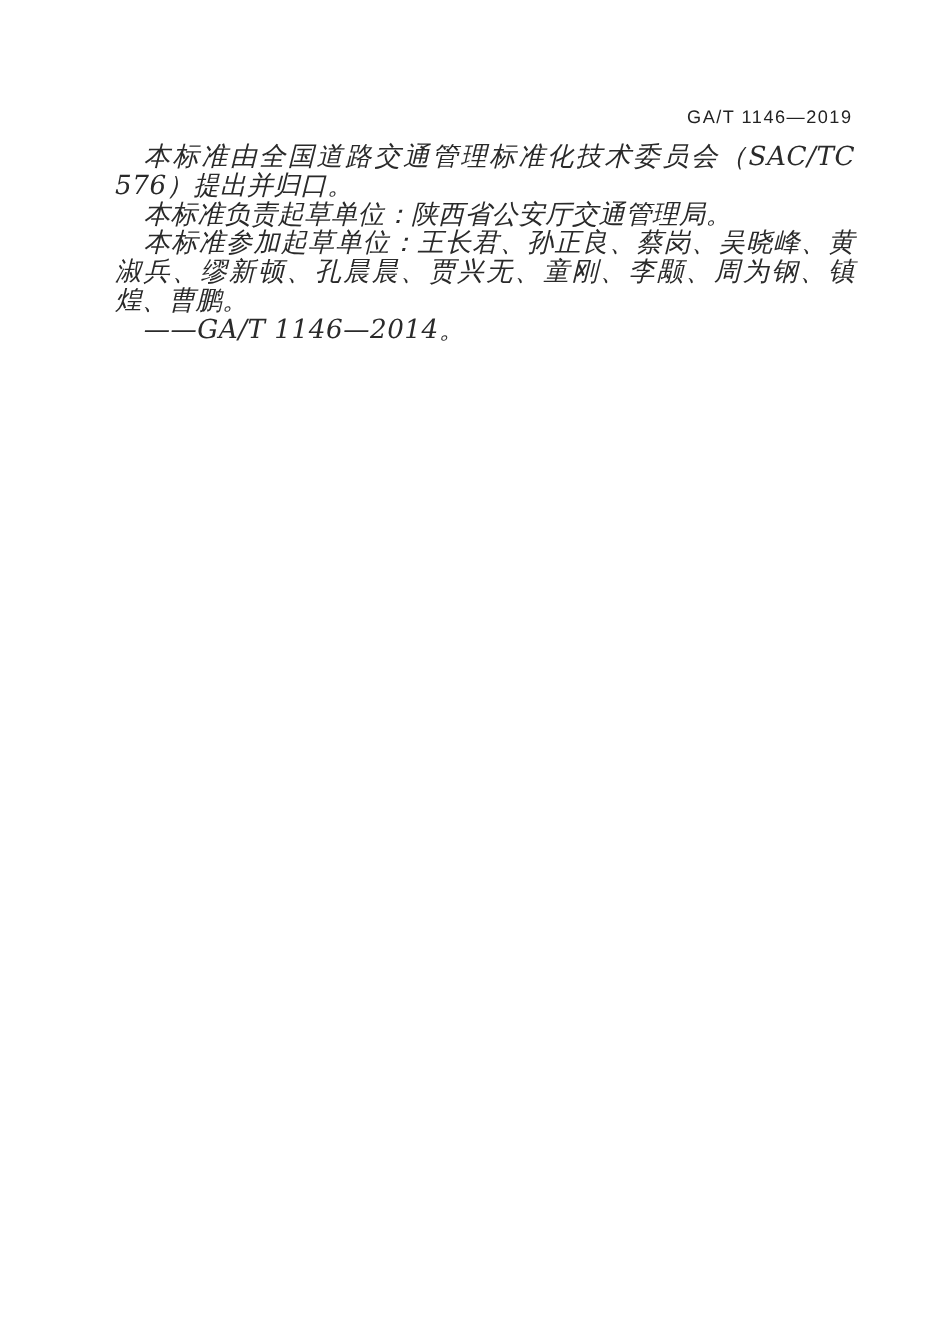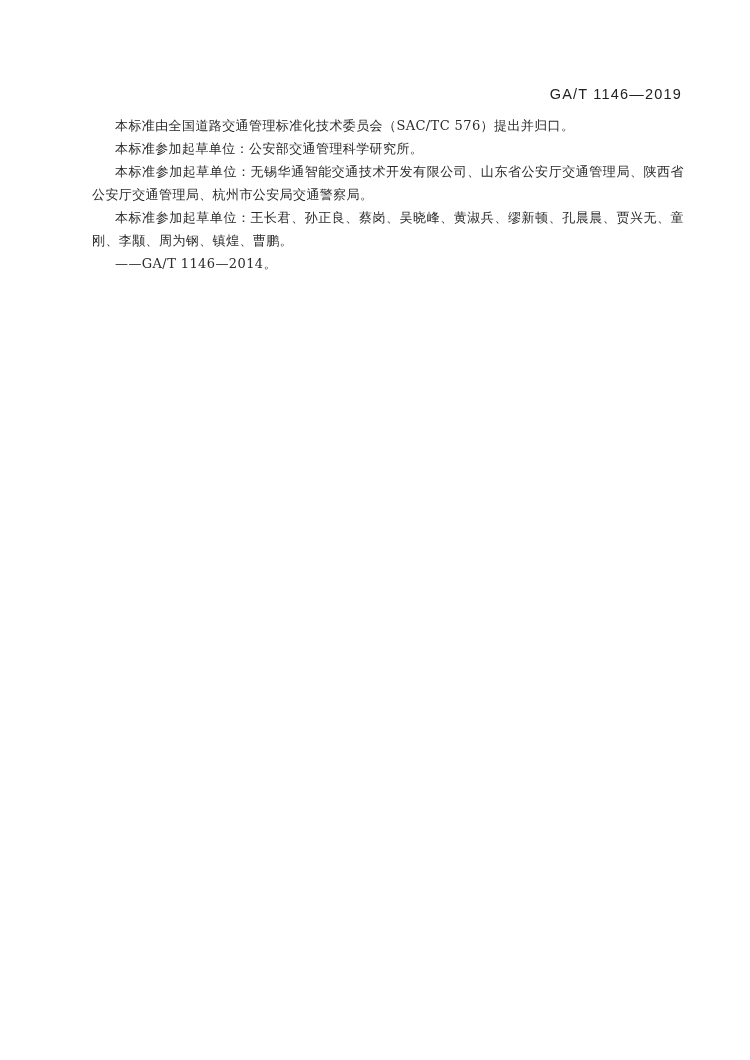--- a/index.html
+++ b/index.html
@@ -25,25 +25,26 @@
     font-weight: 500;
     letter-spacing: 1.2px;
     color: #222222;
     white-space: nowrap;
   }
   .content {
     position: absolute;
     left: 92px;
     top: 114px;
     width: 592px;
-    font-size: 13px;
+    font-size: 21px;
     line-height: 23px;
     text-align: justify;
     letter-spacing: 0.4px;
     color: #2a2a2a;
+    font-style: italic;
   }
   .content p {
     margin: 0;
     padding: 0;
     text-indent: 23px;
   }
   .page-number {
     position: absolute;
     top: 973px;
     left: 652px;
@@ -55,21 +56,20 @@
 </style>
 </head>
 <body>
 
 <div class="page">
 
   <div class="header-code">GA/T 1146—2019</div>
 
   <div class="content">
     <p>本标准由全国道路交通管理标准化技术委员会（SAC/TC 576）提出并归口。</p>
-    <p>本标准参加起草单位：公安部交通管理科学研究所。</p>
-    <p>本标准参加起草单位：无锡华通智能交通技术开发有限公司、山东省公安厅交通管理局、陕西省公安厅交通管理局、杭州市公安局交通警察局。</p>
+    <p>本标准负责起草单位：陕西省公安厅交通管理局。</p>
     <p>本标准参加起草单位：王长君、孙正良、蔡岗、吴晓峰、黄淑兵、缪新顿、孔晨晨、贾兴无、童刚、李颙、周为钢、镇煌、曹鹏。</p>
     <p>——GA/T 1146—2014。</p>
   </div>
 
   <div class="page-number">IV</div>
 
 </div>
 
 </body></html>

